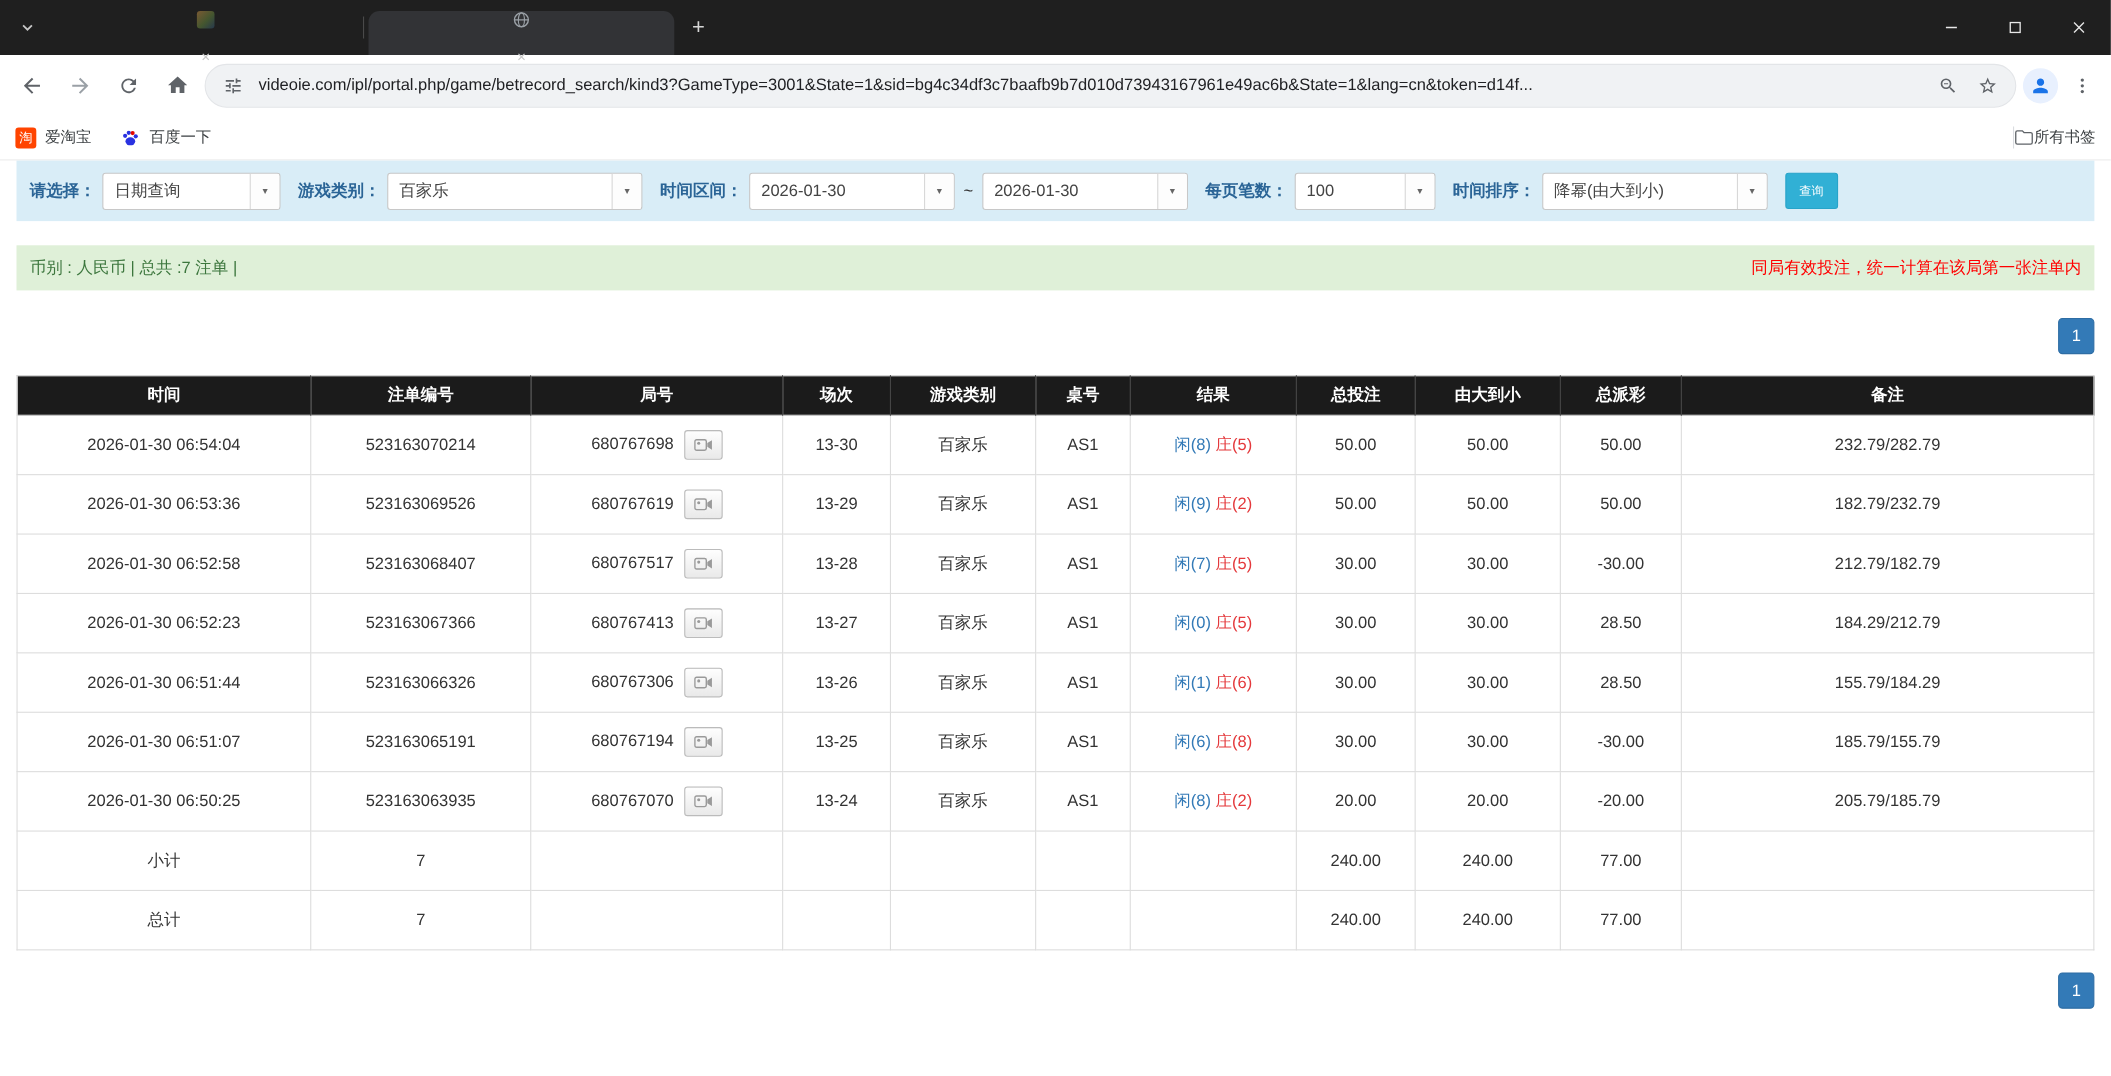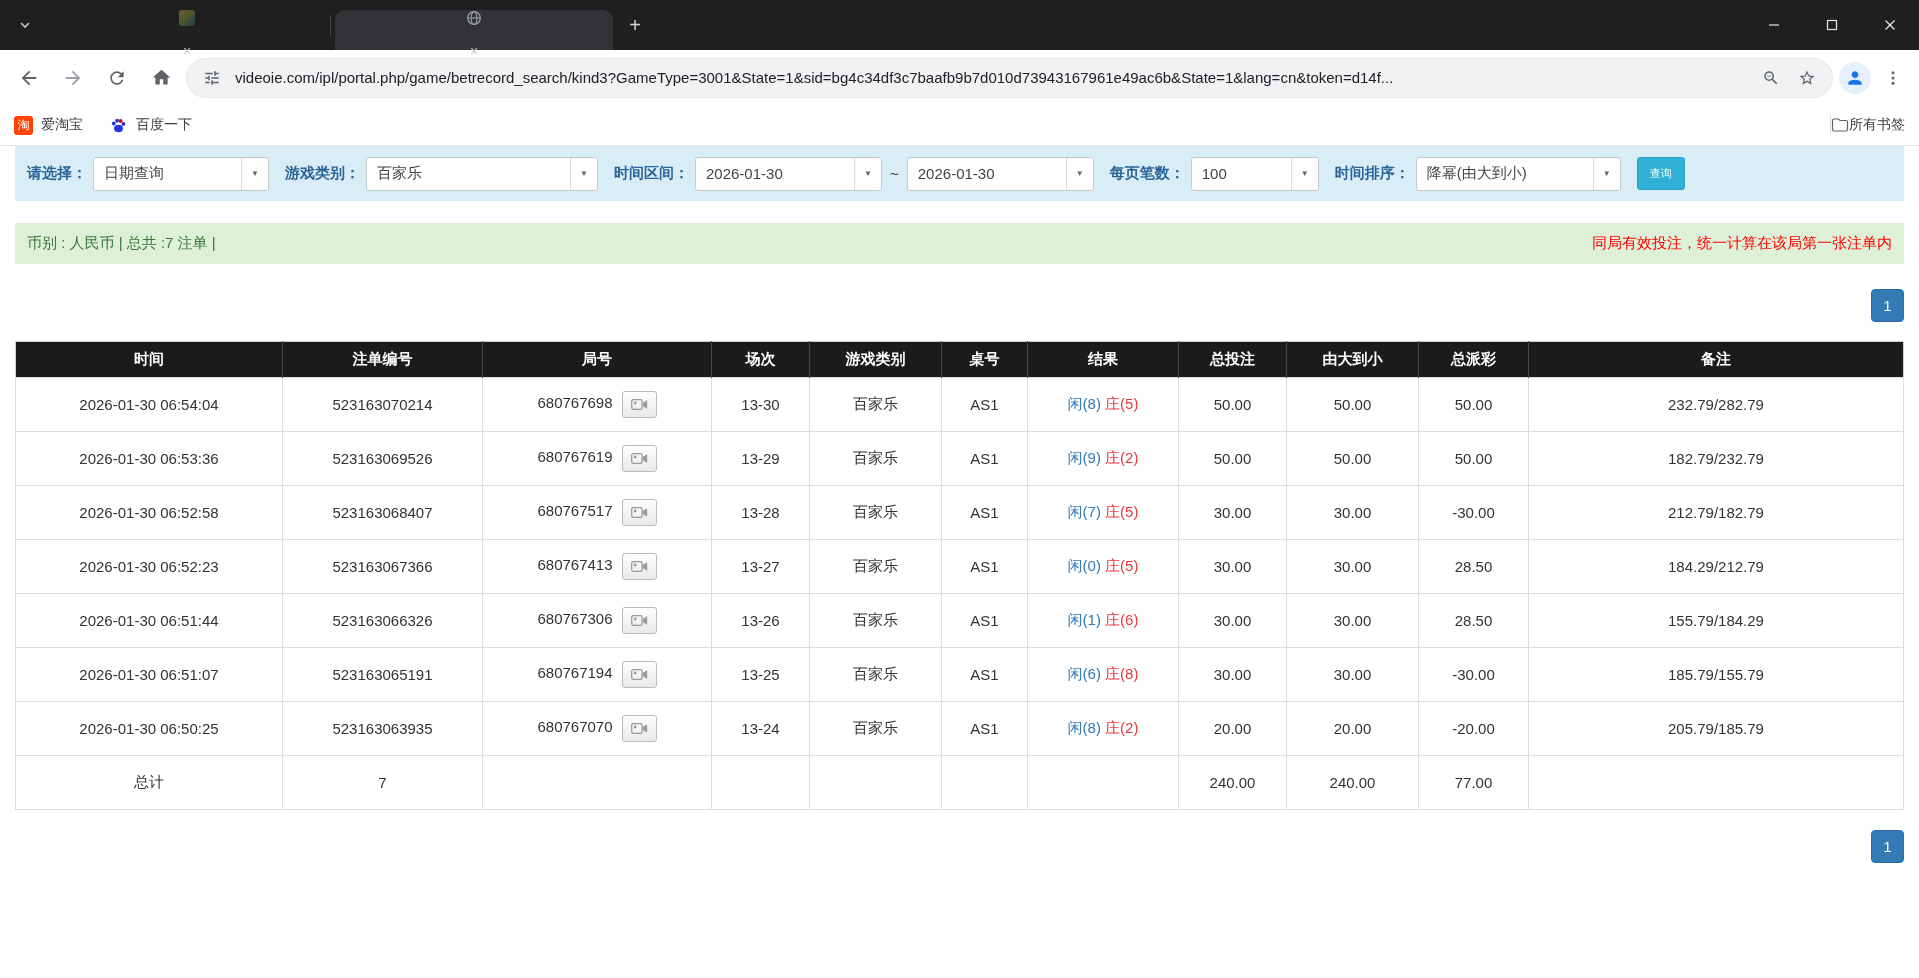--- a/index.html
+++ b/index.html
@@ -262,21 +262,21 @@
       <span>所有书签</span>
     </div>
   </div>
 </div>
 
 <div class="page">
 
 
   <div class="filter-bar">
     <span class="f-label">请选择：</span>
-    <div class="combo" style="width:176px">
+    <div class="combo" style="width:162px">
       <span class="val">日期查询</span>
       <span class="caret">▼</span>
     </div>
 
     <span class="f-label">游戏类别：</span>
     <div class="combo" style="width:232px">
       <span class="val">百家乐</span>
       <span class="caret">▼</span>
     </div>
 
@@ -472,32 +472,45 @@
           <td>13-24</td>
           <td>百家乐</td>
           <td>AS1</td>
           <td><span class="res-player">闲(8)</span> <span class="res-banker">庄(2)</span></td>
           <td class="blue">20.00</td>
           <td>20.00</td>
           <td class="neg">-20.00</td>
           <td>205.79/185.79</td>
         </tr>
         <tr class="summary">
-          <td>总计</td>
+          <td>小计</td>
           <td>7</td>
           <td></td>
           <td></td>
           <td></td>
           <td></td>
           <td></td>
           <td>240.00</td>
           <td>240.00</td>
           <td>77.00</td>
           <td></td>
         </tr>
+        <tr class="summary">
+          <td>总计</td>
+          <td>7</td>
+          <td></td>
+          <td></td>
+          <td></td>
+          <td></td>
+          <td></td>
+          <td>240.00</td>
+          <td>240.00</td>
+          <td>77.00</td>
+          <td></td>
+        </tr>
       </tbody>
   </table>
 
   <div class="pagination bottom">
     <div class="page-btn">1</div>
   </div>
 
 </div>
 
 </body></html>

